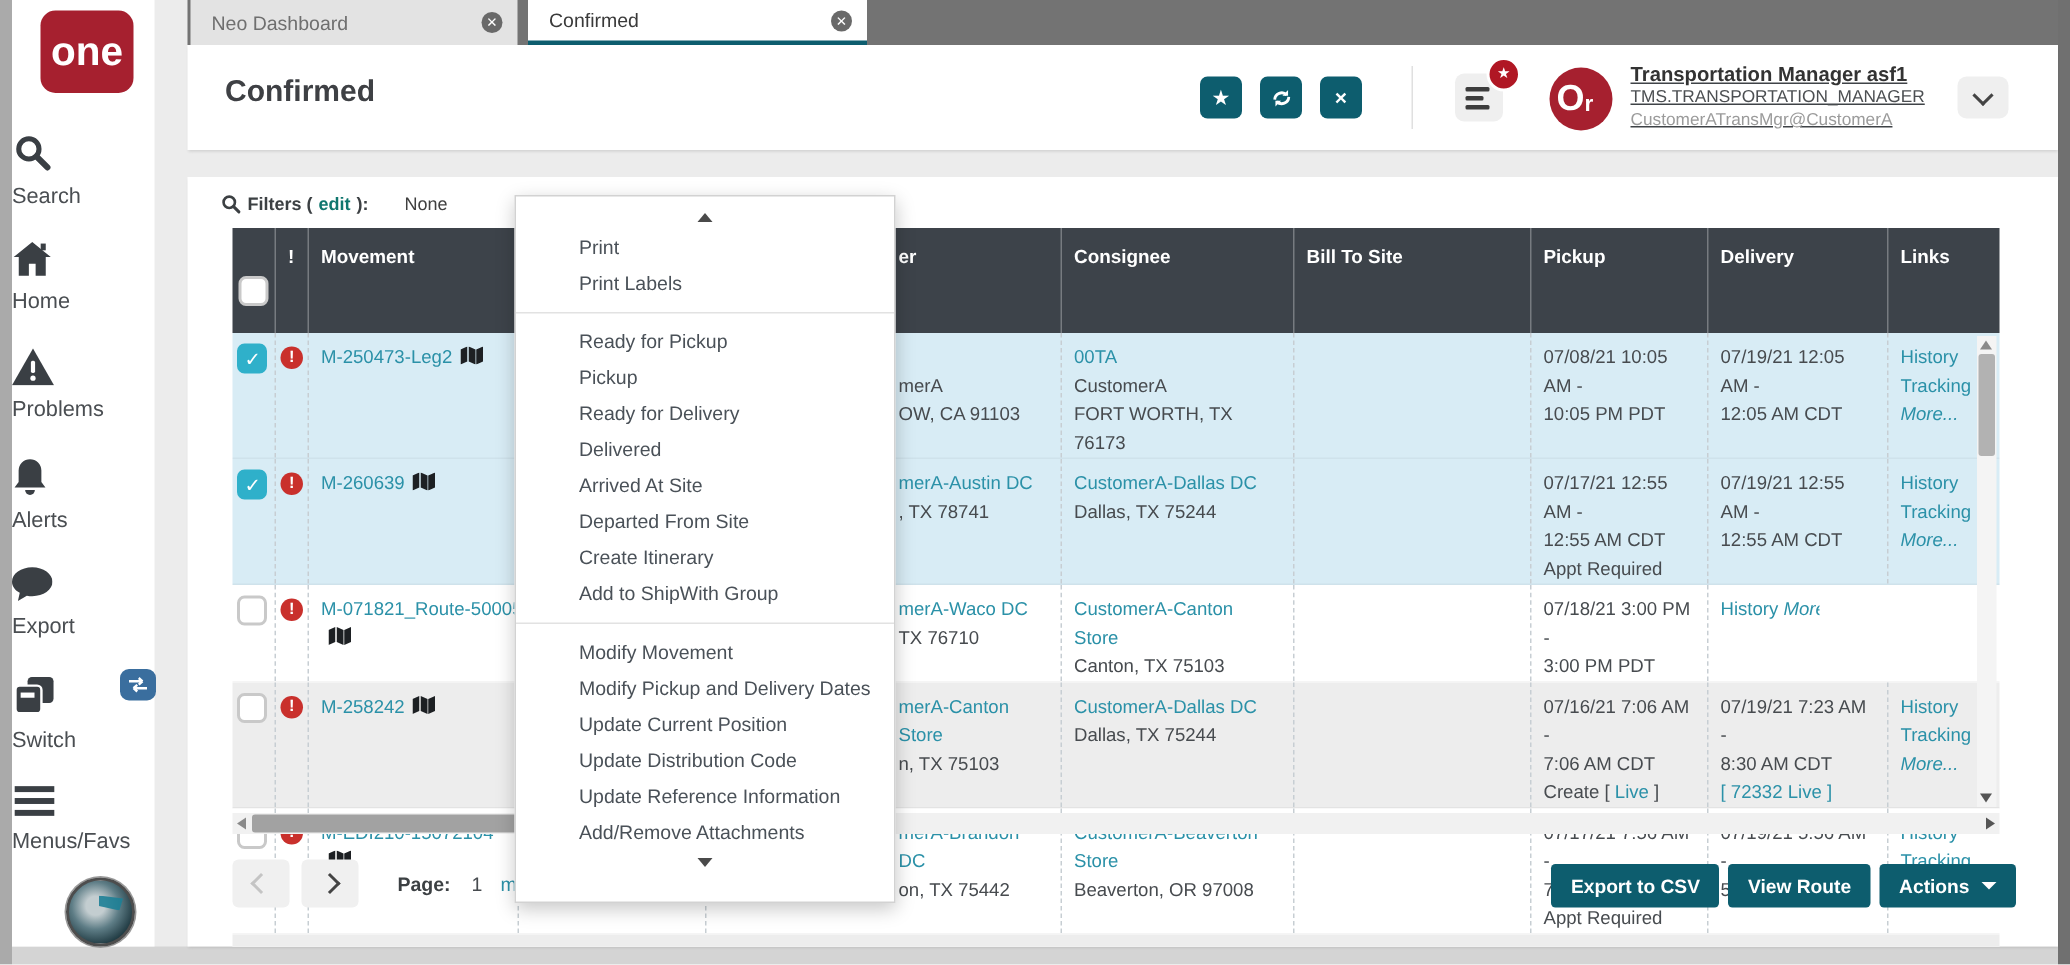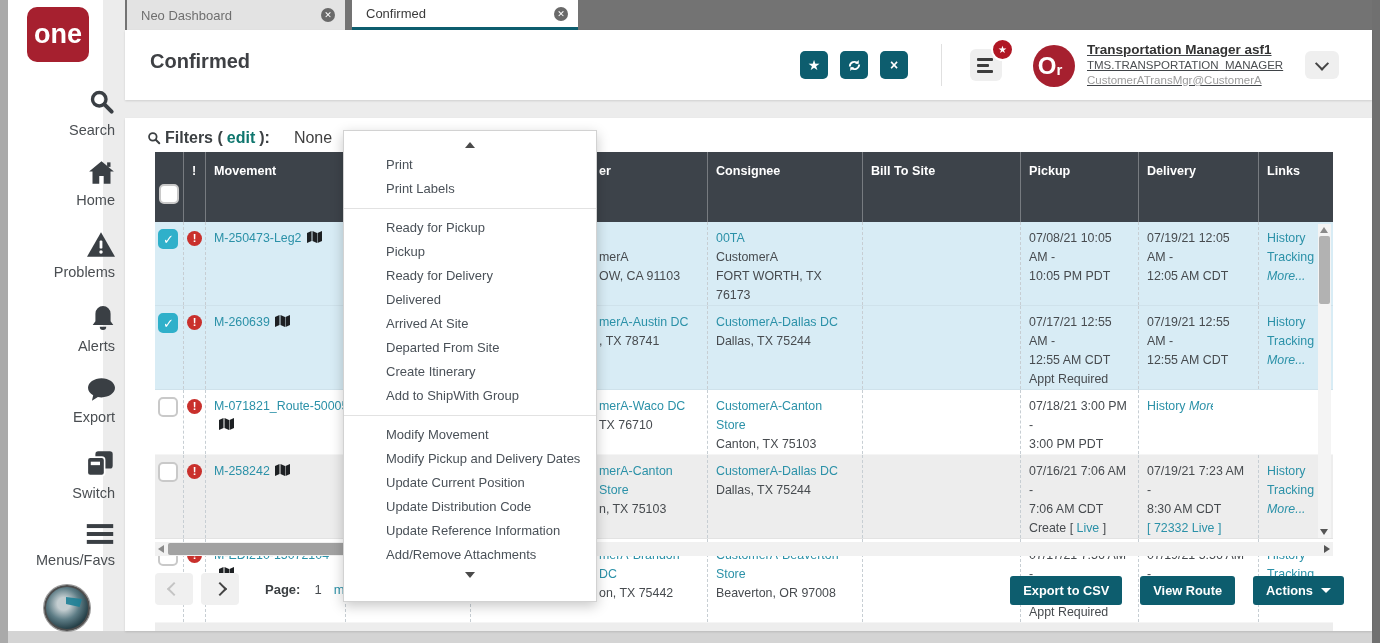--- a/index.html
+++ b/index.html
@@ -7,21 +7,21 @@
        font-family:"Liberation Sans","DejaVu Sans",sans-serif;color:#3f4347;}
   .abs{position:absolute;}
   
   .edge-left{left:0;top:0;width:8px;height:643px;background:#aaaaaa;}
   .edge-right{right:0;top:0;width:8px;height:643px;background:#707070;}
   .edge-bottom{left:8px;bottom:0;width:1364px;height:12px;background:#d4d4d4;}
   
   .sidebar{left:8px;top:0;width:95px;height:631px;background:#ffffff;}
   .logo{left:19px;top:7px;width:62px;height:55px;border-radius:10px;background:#a6202f;
         color:#fff;font-weight:700;font-size:27px;display:flex;align-items:center;justify-content:center;letter-spacing:0;}
-  .side-item{left:0;width:107px;text-align:right;}
+  .side-item{left:0;width:107px;text-align:left;}
   .side-item svg{display:block;margin:0 auto;}
   .side-label{font-size:14.5px;color:#4a4e52;margin-top:3px;}
   .switch-badge{position:absolute;left:72px;top:-4px;width:24px;height:21px;border-radius:6px;background:#3a6e9e;
         display:flex;align-items:center;justify-content:center;}
   .bottom-avatar{left:36px;top:585px;width:42px;height:42px;border-radius:50%;
         background:radial-gradient(circle at 42% 40%,#c3cdd0 18%,#5e7d86 45%,#203a42 75%,#0c0c0c 100%);
         border:2px solid #4d4d4d;box-shadow:0 0 0 1px #999;}
   .bottom-avatar::after{content:"";position:absolute;left:20px;top:10px;width:16px;height:10px;background:#1d7f96;
         clip-path:polygon(0 0,100% 20%,85% 100%,0 70%);opacity:.9;}
   
@@ -50,21 +50,21 @@
   .user-role{font-size:11.5px;color:#4c4f52;}
   .user-email{font-size:11.5px;color:#9b9b9b;}
   .user-chevron{position:absolute;left:1180px;top:21px;width:34px;height:28px;border-radius:6px;background:#efefef;
        display:flex;align-items:center;justify-content:center;}
   .chev{display:inline-block;width:8px;height:8px;border-right:2px solid #444;border-bottom:2px solid #444;}
   .chev.down{transform:rotate(45deg) translate(-1px,-1px);}
   .chev.right{transform:rotate(-45deg);}
   .chev.left{transform:rotate(135deg);}
   
   .content{left:125px;top:118px;width:1247px;height:513px;background:#fff;box-shadow:0 1px 2px rgba(0,0,0,.12);}
-  .filters{position:absolute;left:22px;top:11px;font-size:16px;font-weight:700;color:#3c4043;display:flex;align-items:center;gap:4px;}
+  .filters{position:absolute;left:22px;top:11px;font-size:12px;font-weight:700;color:#3c4043;display:flex;align-items:center;gap:4px;}
   .filters .flink{color:#0f766e;}
   .filters .fval{font-weight:400;margin-left:20px;color:#404040;}
   
   .grid{position:absolute;left:30px;top:34px;width:1178px;background:#fff;font-size:12.4px;}
   .thead{display:flex;background:#3d434a;height:70px;box-sizing:border-box;}
   .hcell{box-sizing:border-box;color:#fff;font-weight:700;font-size:12.6px;padding:12px 8px 0 8px;}
   .hcell + .hcell{border-left:1px solid rgba(255,255,255,.3);}
   .trow{display:flex;box-sizing:border-box;border-bottom:1px solid rgba(0,0,0,.04);}
   .bg-sel{background:#d8ecf5;}
   .bg-gray{background:#ededed;}
@@ -96,21 +96,21 @@
   .tri.lf{left:3px;top:3px;border-top:4.5px solid transparent;border-bottom:4.5px solid transparent;border-right:6px solid #8a8a8a;}
   .tri.rt{right:3px;top:3px;border-top:4.5px solid transparent;border-bottom:4.5px solid transparent;border-left:6px solid #555;}
   
   .pager{position:absolute;left:30px;top:455px;height:32px;display:flex;align-items:center;font-size:13px;}
   .pgbtn{width:38px;height:32px;border-radius:4px;background:#f0f0f0;display:flex;align-items:center;justify-content:center;margin-right:8px;}
   .pgbtn.dis .chev{border-color:#c4c4c4;}
   .pager .plabel{margin-left:18px;color:#3c4043;font-weight:700;}
   .pager .pval{margin-left:14px;color:#474b4f;}
   .pager .pmore{margin-left:12px;color:#2b91a8;}
   .pager .pview{margin-left:12px;color:#474b4f;}
-  .footer-btns{position:absolute;right:28px;top:458px;display:flex;gap:18px;}
+  .footer-btns{position:absolute;right:28px;top:458px;display:flex;gap:6px;}
   .btn-teal{background:#0d5d6e;color:#fff;font-size:12.8px;font-weight:700;height:29px;border-radius:3px;
        padding:0 13px;display:inline-flex;align-items:center;gap:8px;}
   .caret{width:0;height:0;border-left:5px solid transparent;border-right:5px solid transparent;border-top:5px solid #fff;}
   
   .menu{position:absolute;left:343px;top:130px;width:254px;height:472px;background:#fff;border:1px solid #d2d2d2;
        box-shadow:0 4px 12px rgba(0,0,0,.22);z-index:50;box-sizing:border-box;padding-top:6px;}
   .menu-arrow{width:0;height:0;border-left:5px solid transparent;border-right:5px solid transparent;margin:5px auto;}
   .menu-arrow.up{border-bottom:6px solid #4a4a4a;}
   .menu-arrow.dn{border-top:6px solid #4a4a4a;}
   .menu-item{height:24px;line-height:24px;padding-left:42px;font-size:13px;color:#4a5158;}

